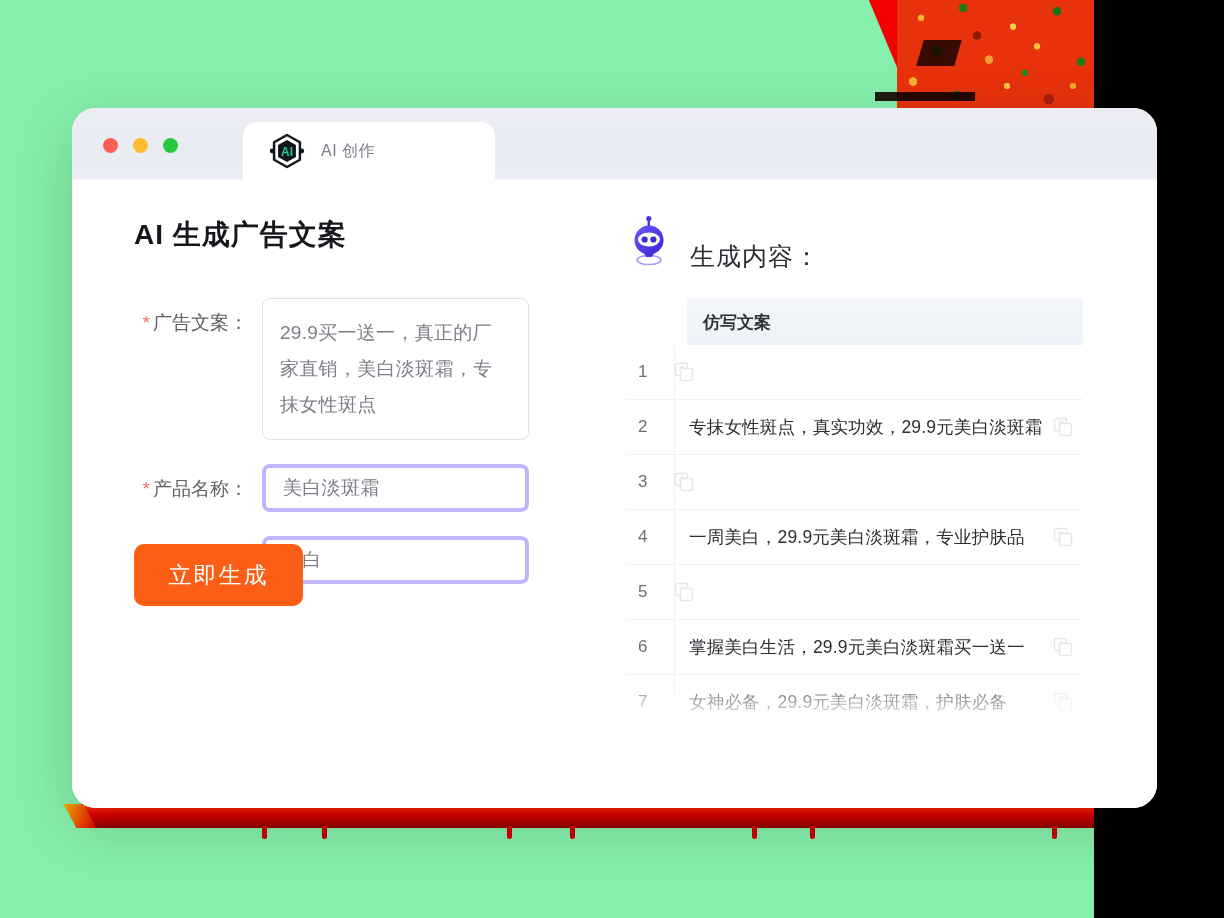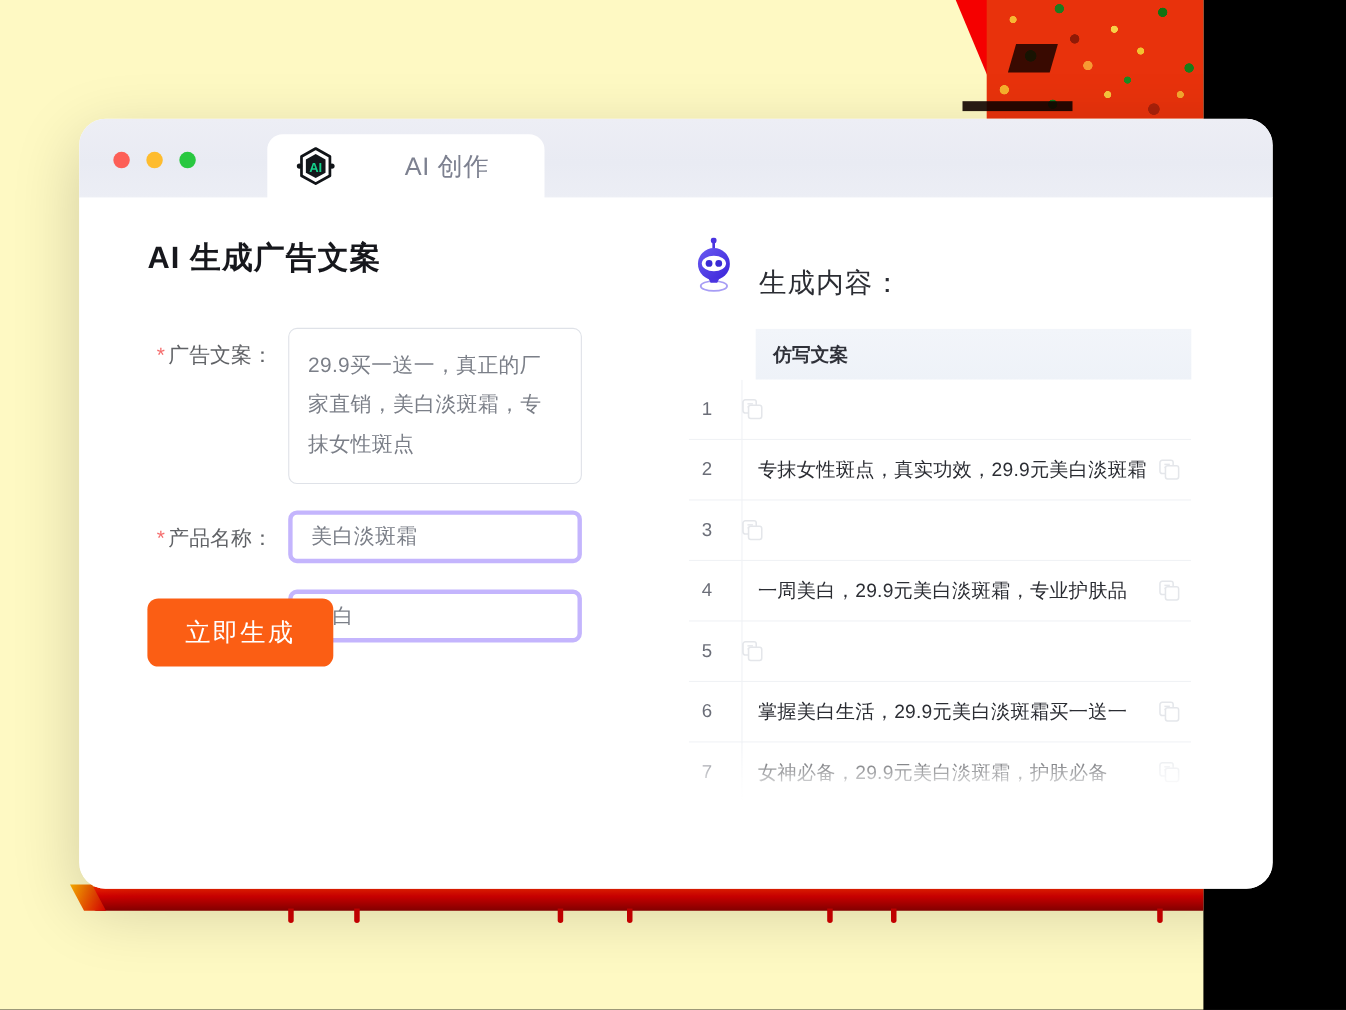--- a/index.html
+++ b/index.html
@@ -9,21 +9,21 @@
     height: 918px;
     overflow: hidden;
     background: #000000;
     font-family: "Liberation Sans", "DejaVu Sans", sans-serif;
   }
 
   #stage {
     position: relative;
     width: 1094px;
     height: 918px;
-    background: #fef9c3;
+    background: #86efac;
   }
 
   
   .deco-layer { position: absolute; inset: 0; overflow: hidden; }
 
   .deco-noise {
     position: absolute;
     left: 897px;
     top: -2px;
     width: 200px;
@@ -162,24 +162,23 @@
     width: 252px;
     height: 58px;
     background: #ffffff;
     border-radius: 14px 14px 0 0;
     display: flex;
     align-items: center;
     padding-left: 25px;
     gap: 15px;
   }
   .tab-label {
-    font-size: 23px;
+    font-size: 16px;
     color: #7d8190;
     letter-spacing: .5px;
-    margin-left: 47px;
   }
   .ai-hex { width: 38px; height: 38px; display: block; }
 
   
   .body { display: flex; height: 628px; background: #fff; }
 
   
   .left-pane { width: 510px; padding: 36px 0 0 62px; position: relative; }
 
   .page-title {

